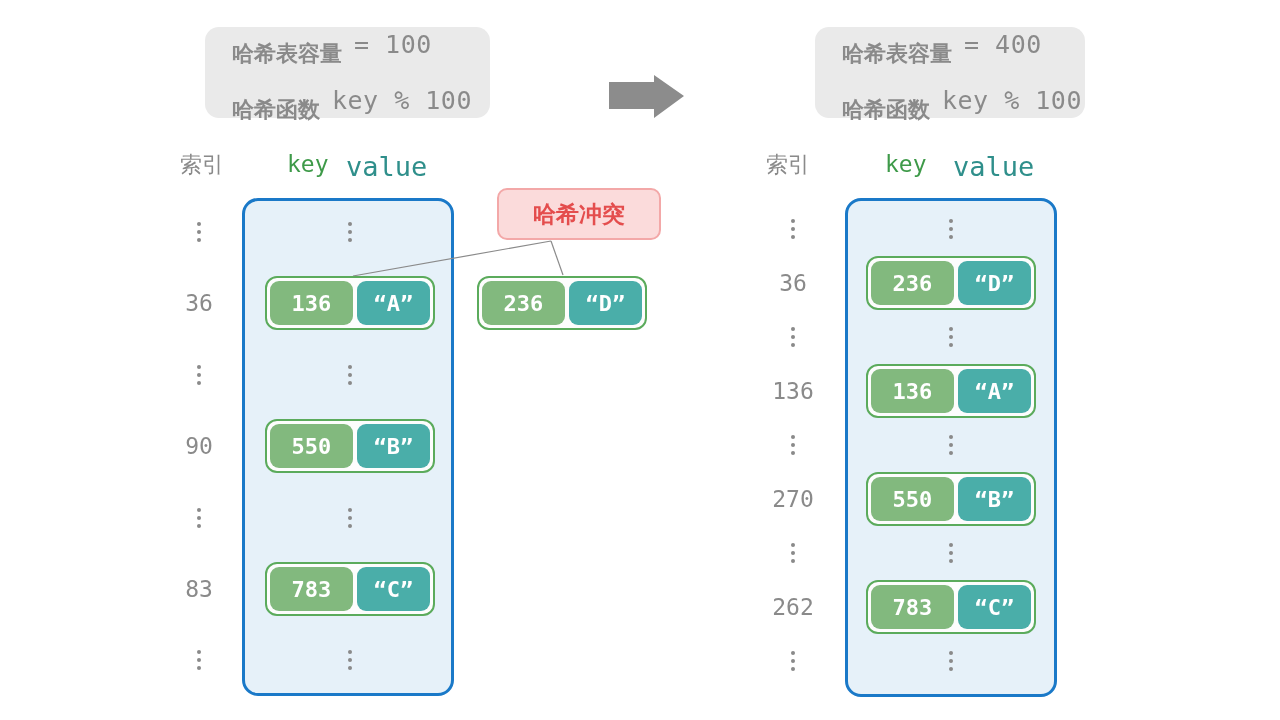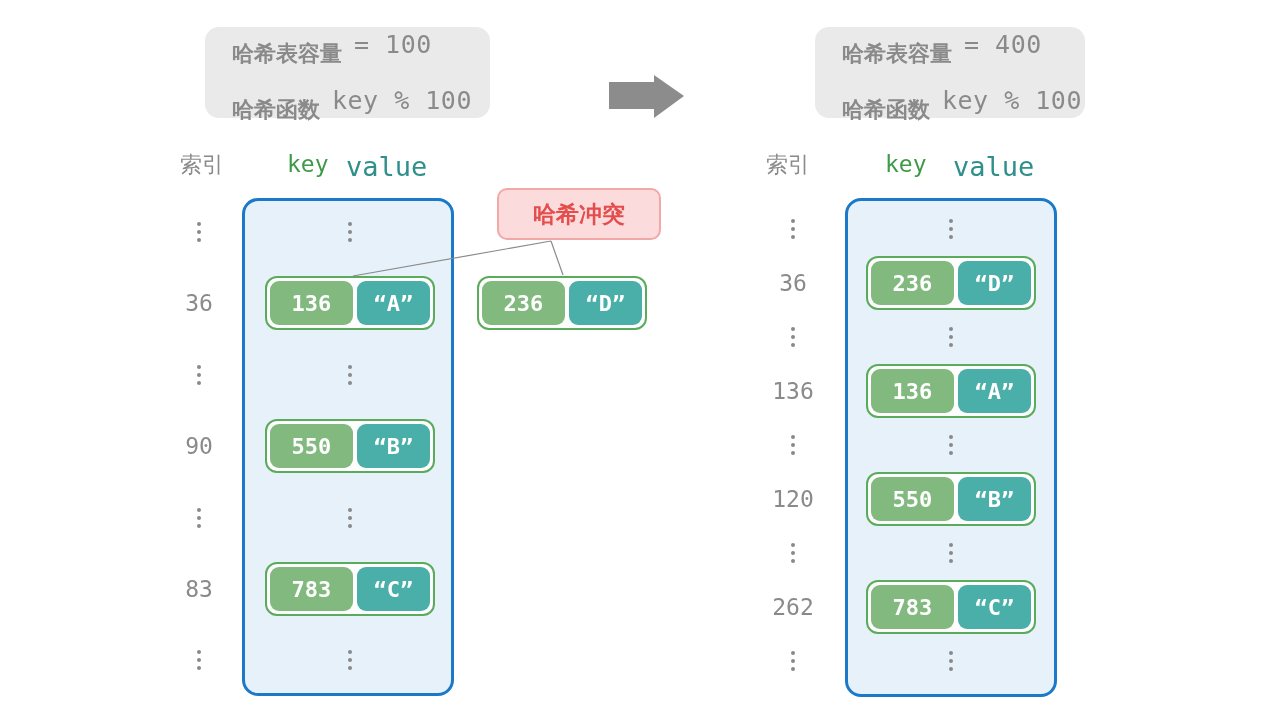--- a/index.html
+++ b/index.html
@@ -208,21 +208,21 @@
     <div class="dots abs center" style="left: 793px; top: 445px;">
       <span class="dot"></span>
       <span class="dot"></span>
       <span class="dot"></span>
     </div>
     <div class="dots abs center" style="left: 951px; top: 445px;">
       <span class="dot"></span>
       <span class="dot"></span>
       <span class="dot"></span>
     </div>
-    <div class="idx mono abs center" style="left: 793px; top: 499px;">120</div>
+    <div class="idx mono abs center" style="left: 793px; top: 499px;">270</div>
     <div class="pair abs center" style="left: 951px; top: 499px;">
       <div class="kbox">550</div>
       <div class="vbox">“B”</div>
     </div>
     <div class="dots abs center" style="left: 793px; top: 553px;">
       <span class="dot"></span>
       <span class="dot"></span>
       <span class="dot"></span>
     </div>
     <div class="dots abs center" style="left: 951px; top: 553px;">

